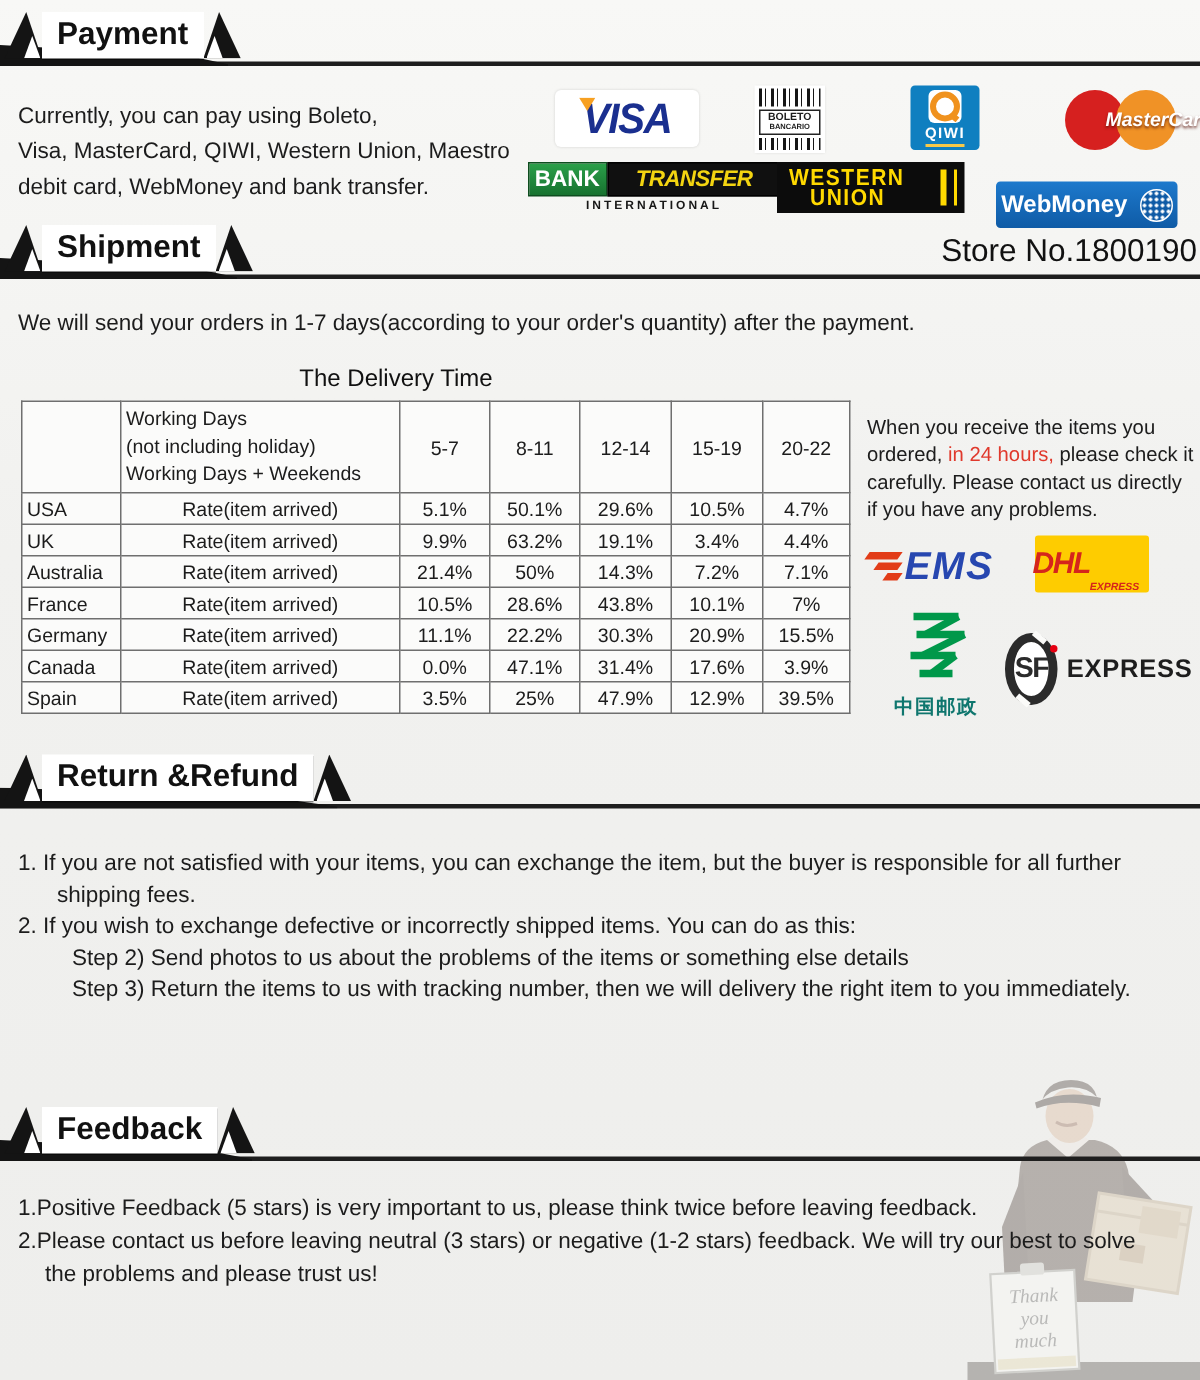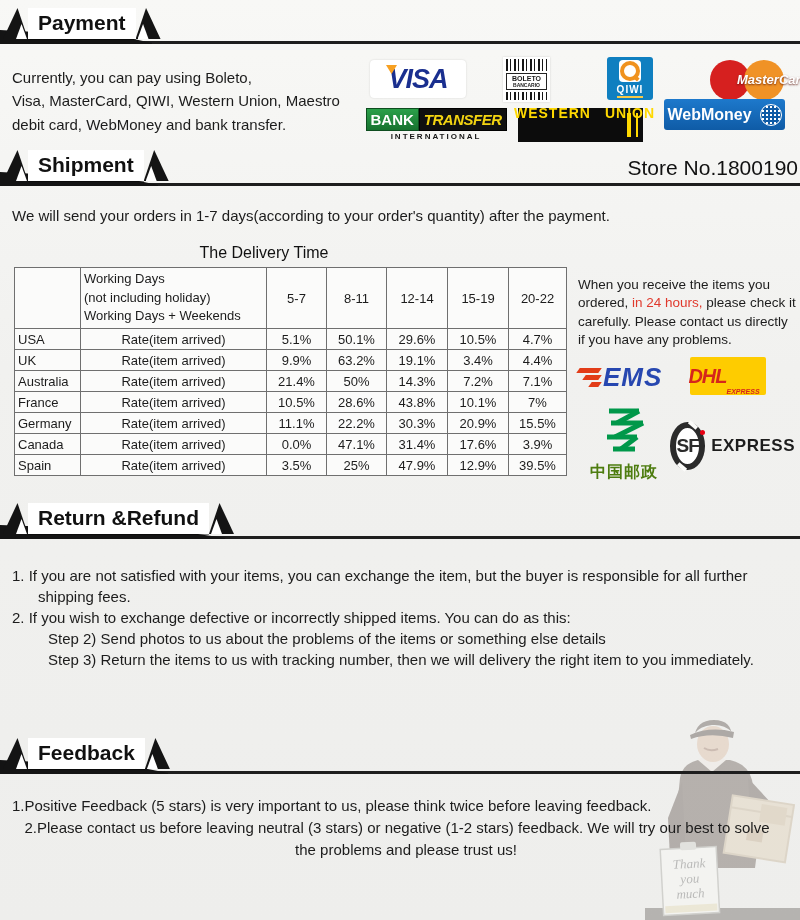--- a/index.html
+++ b/index.html
@@ -51,30 +51,30 @@
   .mc{left:710px;top:58px;width:74px;height:44px;}
   .mc .c1{position:absolute;left:0;top:2px;width:40px;height:40px;border-radius:50%;background:#d6201f;}
   .mc .c2{position:absolute;right:0;top:2px;width:40px;height:40px;border-radius:50%;background:#f09226;}
   .mc .mtext{position:absolute;left:0;right:0;top:14px;text-align:center;color:#fff;
     font-style:italic;font-weight:bold;font-size:13px;text-shadow:0 1px 2px rgba(90,20,10,.8);z-index:2;padding-left:27px;}
   .bt{left:370px;top:108px;width:132px;height:37px;display:flex;flex-direction:column;align-items:center;}
   .bt-row{display:flex;align-items:stretch;}
   .bt-bank{background:linear-gradient(180deg,#2ba04a,#17722f);color:#fff;font-weight:900;font-size:15px;
     padding:2px 4px;border:1px solid #0e4d1f;}
   .bt-transfer{background:#101010;color:#f3d411;font-weight:900;font-style:italic;font-size:15px;
-    padding:2px 4px;border:1px solid #000;letter-spacing:-0.5px;}
+    padding:2px 18px;border:1px solid #000;letter-spacing:-0.5px;}
   .bt-intl{font-size:8px;font-weight:bold;letter-spacing:2px;color:#171717;margin-top:1px;}
   .wu{left:518px;top:108px;width:125px;height:34px;background:#0c0c0c;color:#ffd900;
-    display:flex;flex-direction:row;justify-content:center;padding-left:8px;position:relative;}
+    display:flex;flex-direction:column;justify-content:center;padding-left:8px;position:relative;}
   .wu .l1{font-weight:900;font-size:14px;letter-spacing:1px;transform:scaleY(1.1);line-height:13px;}
   .wu .l2{font-weight:900;font-size:14px;letter-spacing:1px;transform:scaleY(1.1);line-height:13px;padding-left:14px;}
   .wu .bar1,.wu .bar2{position:absolute;top:5px;bottom:5px;background:#ffd900;}
   .wu .bar1{right:12px;width:4px;}
   .wu .bar2{right:5px;width:2px;}
-  .wm{left:664px;top:99px;width:121px;height:31px;background:linear-gradient(180deg,#1d79cc,#0f5ba6);
+  .wm{left:664px;top:121px;width:121px;height:31px;background:linear-gradient(180deg,#1d79cc,#0f5ba6);
     border-radius:3px;display:flex;align-items:center;justify-content:center;gap:8px;}
   .wm .wtext{color:#fff;font-size:16px;font-weight:bold;}
   .wm .globe{width:20px;height:20px;border-radius:50%;background-color:#0f5ba6;border:1px solid #fff;
     background-image:radial-gradient(#ffffff 1px,transparent 1.4px);background-size:4px 4px;}
 
   
   .store-no{right:2px;top:156px;font-size:21px;color:#111;z-index:4;}
   .ship-intro{left:12px;top:207px;width:770px;font-size:15px;}
   .tbl-title{left:14px;top:244px;width:500px;text-align:center;font-size:16px;color:#111;}
   table.dt{position:absolute;left:14px;top:267px;border-collapse:collapse;background:#fbfbfa;z-index:2;}
@@ -89,36 +89,36 @@
   .ems{left:578px;top:360px;width:100px;height:34px;display:flex;align-items:center;}
   .ems .wing{display:flex;flex-direction:column;align-items:flex-end;gap:2px;margin-right:3px;}
   .ems .wing i{display:block;height:5px;background:#e23c18;transform:skewX(-35deg);}
   .ems .w1{width:22px;} .ems .w2{width:16px;} .ems .w3{width:10px;}
   .ems .etext{font-style:italic;font-weight:900;font-size:26px;color:#2747b0;letter-spacing:1px;}
   .dhl{left:690px;top:357px;width:76px;height:38px;background:#fecc00;border-radius:2px;
     display:flex;flex-direction:row;align-items:center;justify-content:center;}
   .dhl .dtext{font-style:italic;font-weight:900;font-size:20px;color:#d5251c;letter-spacing:-1px;line-height:18px;}
   .dhl .dsub{font-style:italic;font-weight:bold;font-size:7px;color:#d5251c;align-self:flex-end;margin-right:8px;}
   .cpost{left:588px;top:405px;width:72px;height:80px;display:flex;flex-direction:column;align-items:center;}
-  .cpost .ctext{font-weight:bold;font-size:16px;color:#4d7c0f;margin-top:3px;letter-spacing:1px;}
+  .cpost .ctext{font-weight:bold;font-size:13px;color:#0f766e;margin-top:3px;letter-spacing:1px;}
   .sf{left:670px;top:420px;width:125px;height:52px;display:flex;align-items:center;gap:6px;}
   .sf .ring{width:36px;height:36px;border:6px solid #2b2b2b;border-radius:50%;background:#fff;
     display:flex;align-items:center;justify-content:center;position:relative;}
   .sf .ring:before,.sf .ring:after{content:"";position:absolute;width:10px;height:4px;background:#fbfbf9;}
   .sf .ring:before{top:-5px;right:1px;transform:rotate(40deg);}
   .sf .ring:after{bottom:-5px;left:1px;transform:rotate(40deg);}
   .sf .stext{font-weight:900;font-size:19px;color:#2b2b2b;letter-spacing:-1px;position:relative;}
   .sf .dot{position:absolute;right:-6px;top:2px;width:5px;height:5px;border-radius:50%;background:#e60012;}
   .sf .sexp{font-weight:900;font-size:17px;color:#1d1d1d;letter-spacing:0.5px;}
 
   
   .rr-block{left:12px;top:565px;width:780px;font-size:15px;line-height:21px;z-index:2;}
   .rr-block p{margin:0;}
   .hang26{padding-left:26px;text-indent:-26px;}
-  .hang18{padding-left:18px;text-indent:-18px;text-align:center;}
+  .hang18{padding-left:18px;text-indent:-18px;}
   .step{padding-left:36px;}
   .fb-block{left:12px;top:795px;width:770px;font-size:15px;line-height:22px;z-index:2;}
   .fb-block p{margin:0;}
 
   .man{right:0;bottom:0;width:180px;height:212px;opacity:.34;z-index:1;}
 </style>
 </head>
 <body>
 
 <div class="banner" style="top:6px">

